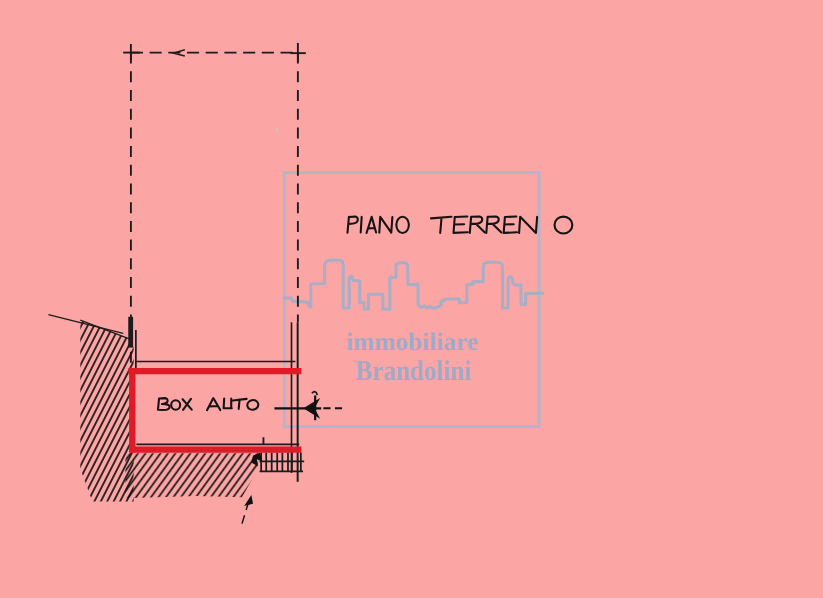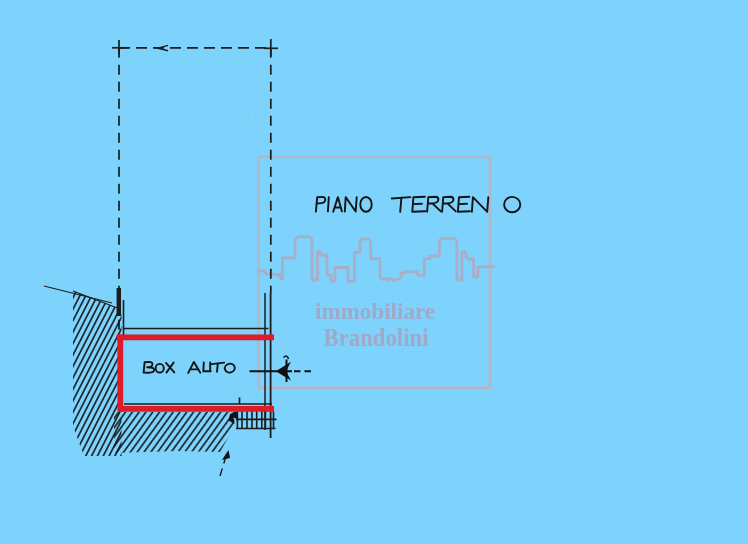--- a/index.html
+++ b/index.html
@@ -1,16 +1,16 @@
 <!DOCTYPE html>
 <html><head>
 <meta charset="utf-8">
 <style>
   html,body{margin:0;padding:0;background:#ffffff;}
-  #canvas{position:relative;width:748px;height:544px;background:#7dd3fc;overflow:hidden;
+  #canvas{position:relative;width:748px;height:544px;background:#fca5a5;overflow:hidden;
           font-family:"Liberation Sans", sans-serif;}
   svg{position:absolute;left:0;top:0;}
   .wm-text{font-family:"Liberation Serif", serif;font-weight:bold;fill:#a0a9c7;}
 </style>
 </head>
 <body>
 <div id="canvas">
 <svg width="748" height="544" viewBox="0 0 748 544">
 
 <g>

